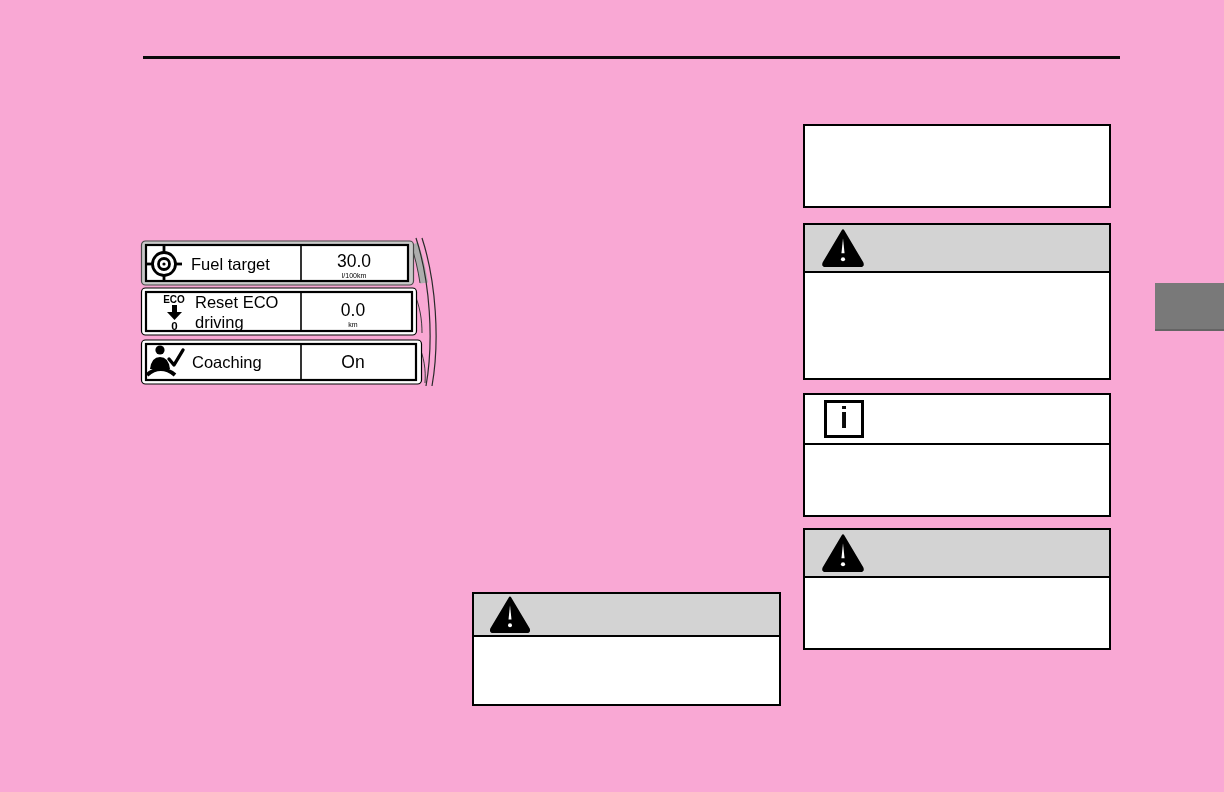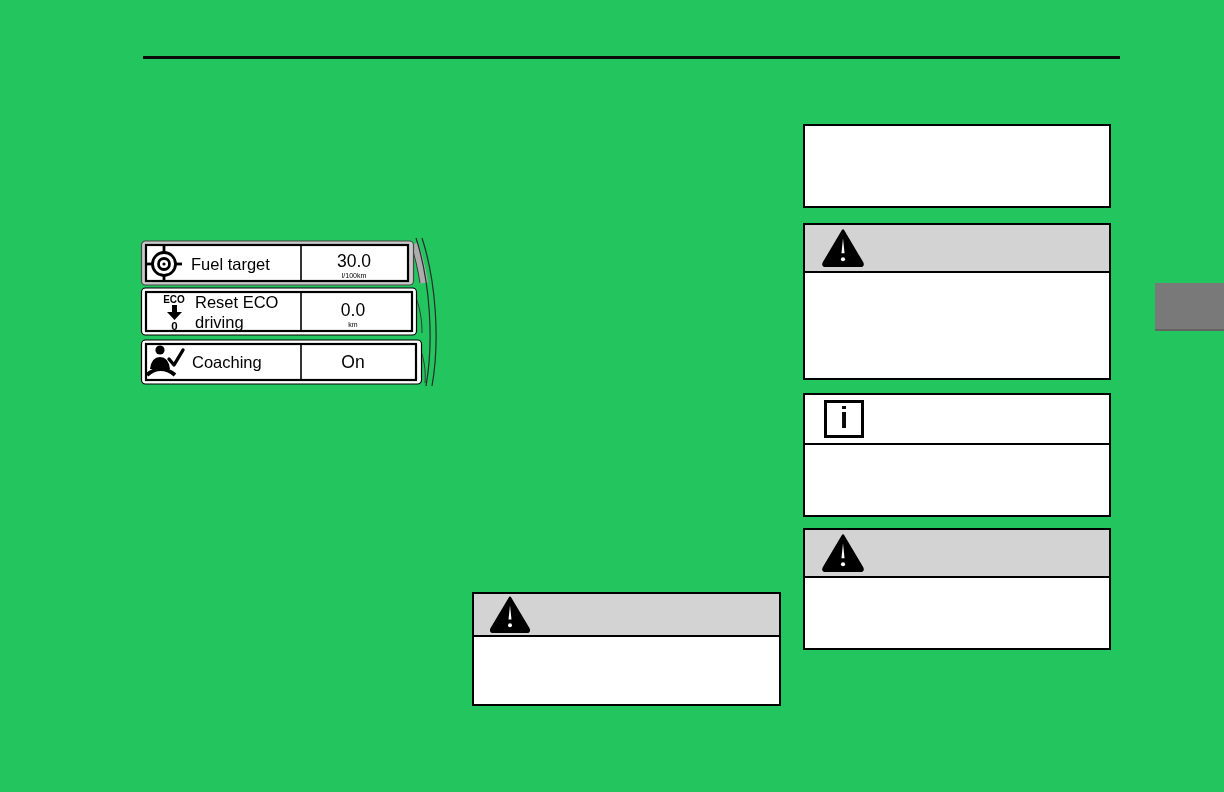--- a/index.html
+++ b/index.html
@@ -1,21 +1,21 @@
 <!DOCTYPE html>
 <html><head>
 <meta charset="utf-8">
 <style>
   html,body{margin:0;padding:0;}
   body{
     width:1224px;height:792px;background:#ffffff;
     font-family:"Liberation Sans", sans-serif;
     position:relative;overflow:hidden;
   }
-  .page{position:absolute;inset:0;background:#22c55e;}
+  .page{position:absolute;inset:0;background:#f9a8d4;}
   .top-rule{position:absolute;left:143px;top:56px;width:977px;height:3px;background:#0b0b0b;}
   .figure{position:absolute;left:138px;top:236px;}
 
   .callout{position:absolute;background:#ffffff;border:2px solid #000;box-sizing:border-box;}
   .note-box{left:803px;top:124px;width:308px;height:84px;}
 
   .warning1{left:803px;top:223px;width:308px;height:157px;}
   .info-box{left:803px;top:393px;width:308px;height:124px;}
   .warning2{left:803px;top:528px;width:308px;height:122px;}
   .warning3{left:472px;top:592px;width:309px;height:114px;}

